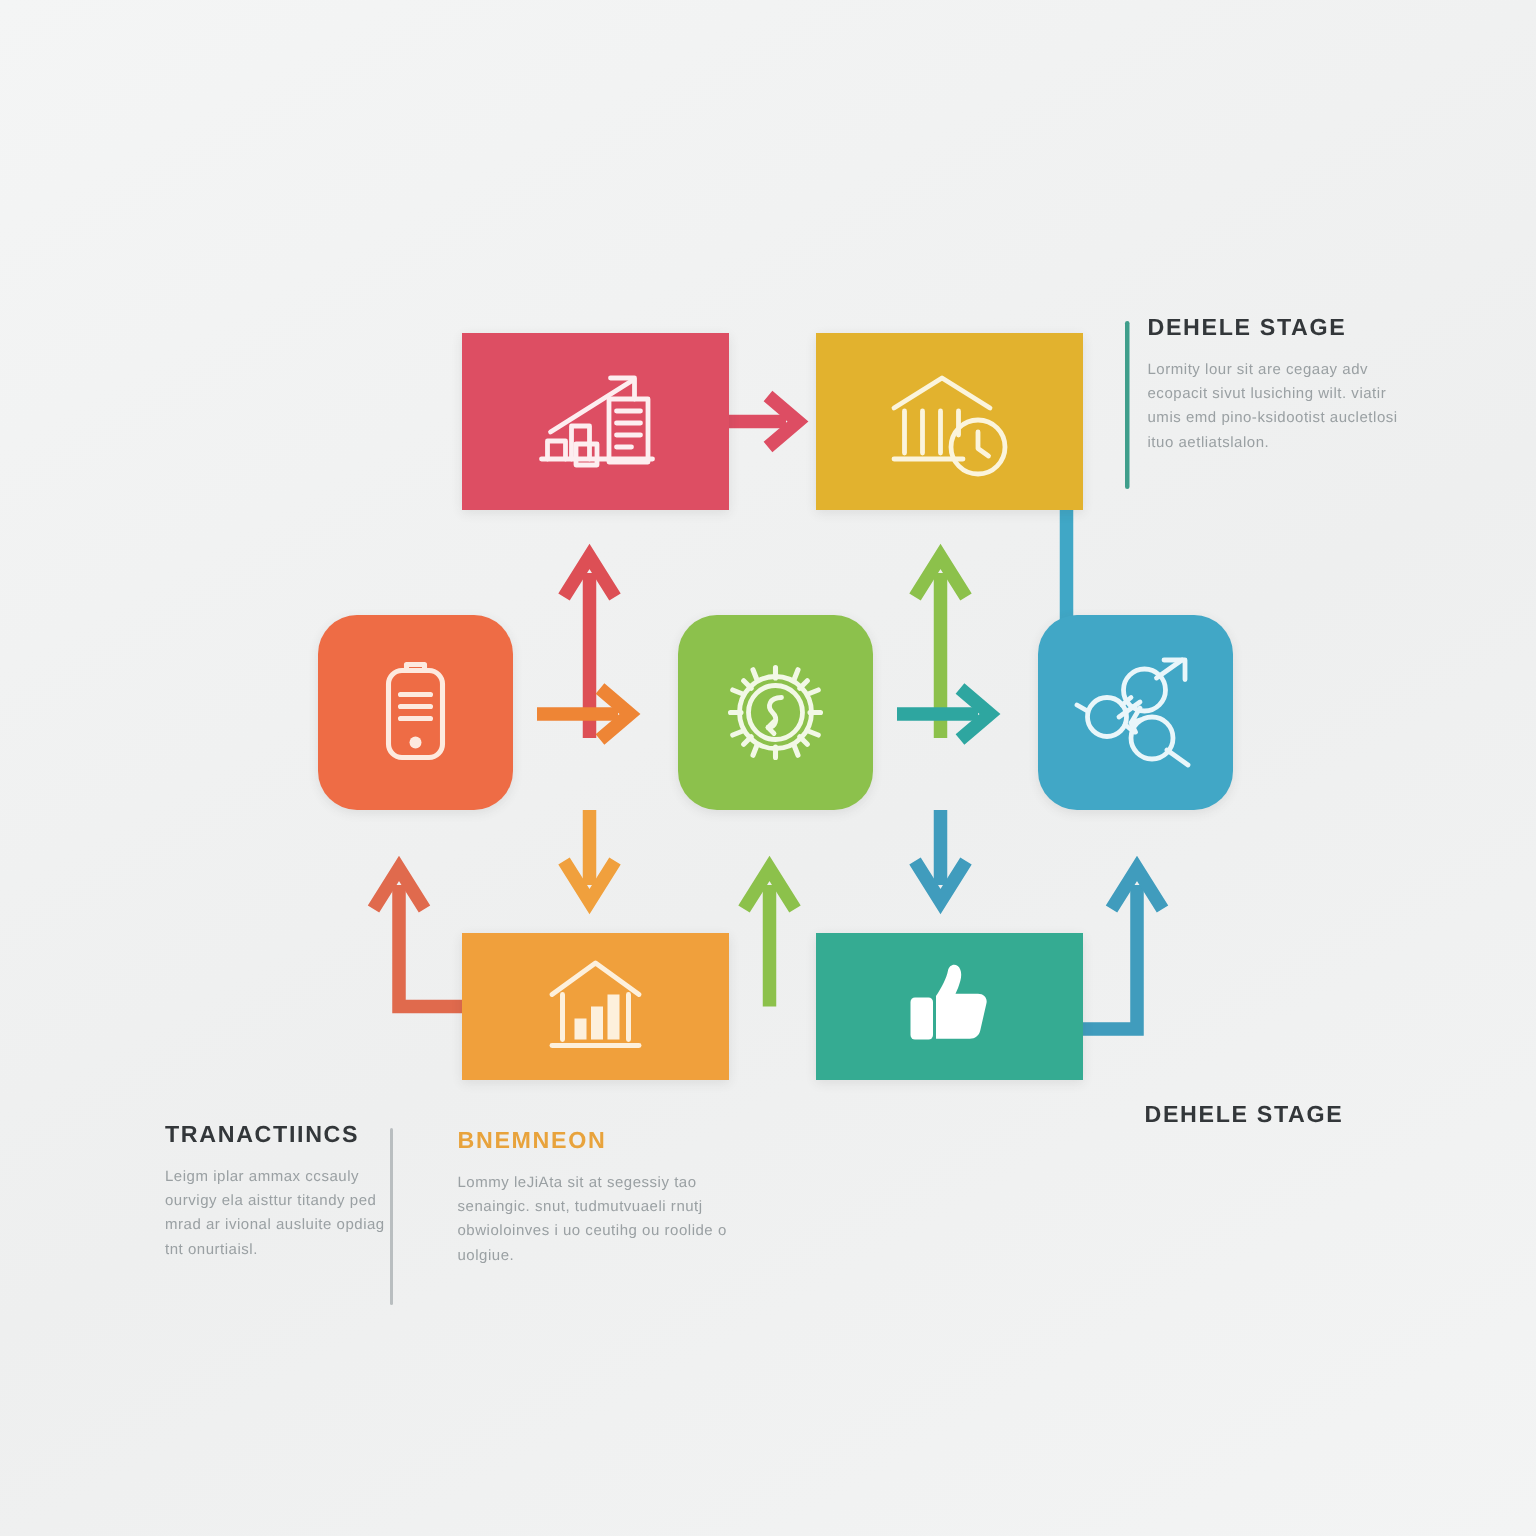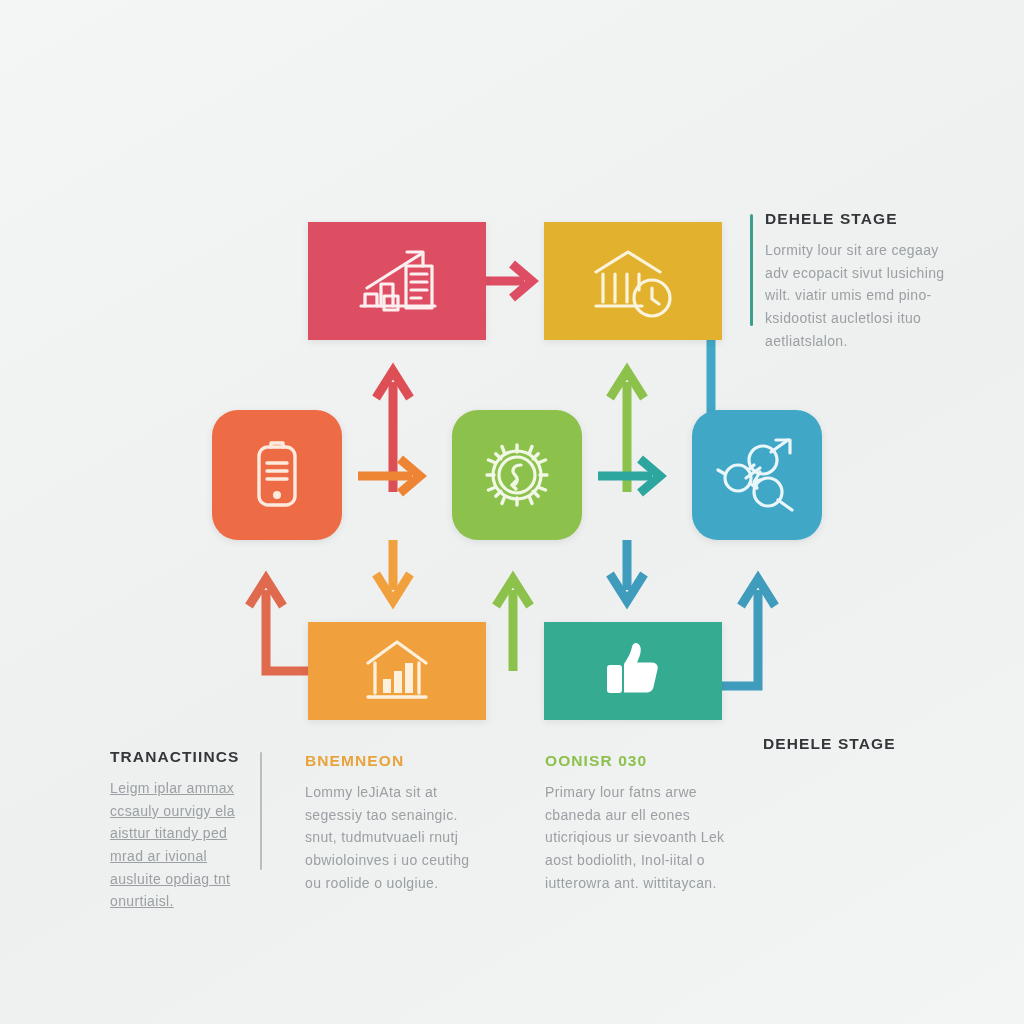--- a/index.html
+++ b/index.html
@@ -27,21 +27,21 @@
   .ann .rule {
     position: absolute; top: 2px; width: 3px; height: 112px;
     border-radius: 2px;
   }
   .ann h3 {
     font-size: 15.5px; font-weight: bold; letter-spacing: 1.1px;
     color: #33373a; margin: 0 0 11px 0;
     font-family: "Liberation Sans", sans-serif;
   }
   .ann p {
-    font-size: 14px; line-height: 1.62; color: #9aa0a3;
+    font-size: 10px; line-height: 1.62; color: #9aa0a3;
     letter-spacing: .35px; font-weight: 300;
   }
   .ann.right-rule .rule { right: 0; top: 4px; }
   .ann.top-left-rule .rule { left: -15px; top: 4px; }
 </style>
 </head>
 <body>
 
 <div id="canvas">
 
@@ -210,30 +210,26 @@
 
   <div class="ann top-left-rule" style="left:765px; top:210px; width:180px;">
     <div class="rule" style="background:#3f9e8b;"></div>
     <h3>DEHELE STAGE</h3>
     <p>Lormity lour sit are cegaay adv ecopacit sivut lusiching wilt. viatir umis emd pino-ksidootist aucletlosi ituo aetliatslalon.</p>
   </div>
 
   <div class="ann right-rule" style="left:110px; top:748px; width:152px;">
     <div class="rule" style="background:#b9bec0; width:2px; height:118px;"></div>
     <h3>TRANACTIINCS</h3>
-    <p style="text-decoration:underline;">Leigm iplar ammax ccsauly ourvigy ela aisttur titandy ped mrad ar ivional ausluite opdiag tnt onurtiaisl.</p>
+    <p style="">Leigm iplar ammax ccsauly ourvigy ela aisttur titandy ped mrad ar ivional ausluite opdiag tnt onurtiaisl.</p>
   </div>
 
   <div class="ann" style="left:305px; top:752px; width:180px;">
     <h3 style="color:#e8a33c;">BNEMNEON</h3>
     <p>Lommy leJiAta sit at segessiy tao senaingic. snut, tudmutvuaeli rnutj obwioloinves i uo ceutihg ou roolide o uolgiue.</p>
   </div>
 
-  <div class="ann" style="left:545px; top:752px; width:185px;">
-    <h3 style="color:#8cc14c;">OONISR 030</h3>
-    <p>Primary lour fatns arwe cbaneda aur ell eones uticriqious ur sievoanth Lek aost bodiolith, Inol-iital o iutterowra ant. wittitaycan.</p>
-  </div>
 
   <div class="ann" style="left:763px; top:692px; width:170px;margin-top:43px;">
     <h3>DEHELE STAGE</h3>
   </div>
 
 </div>
 
 </body></html>

